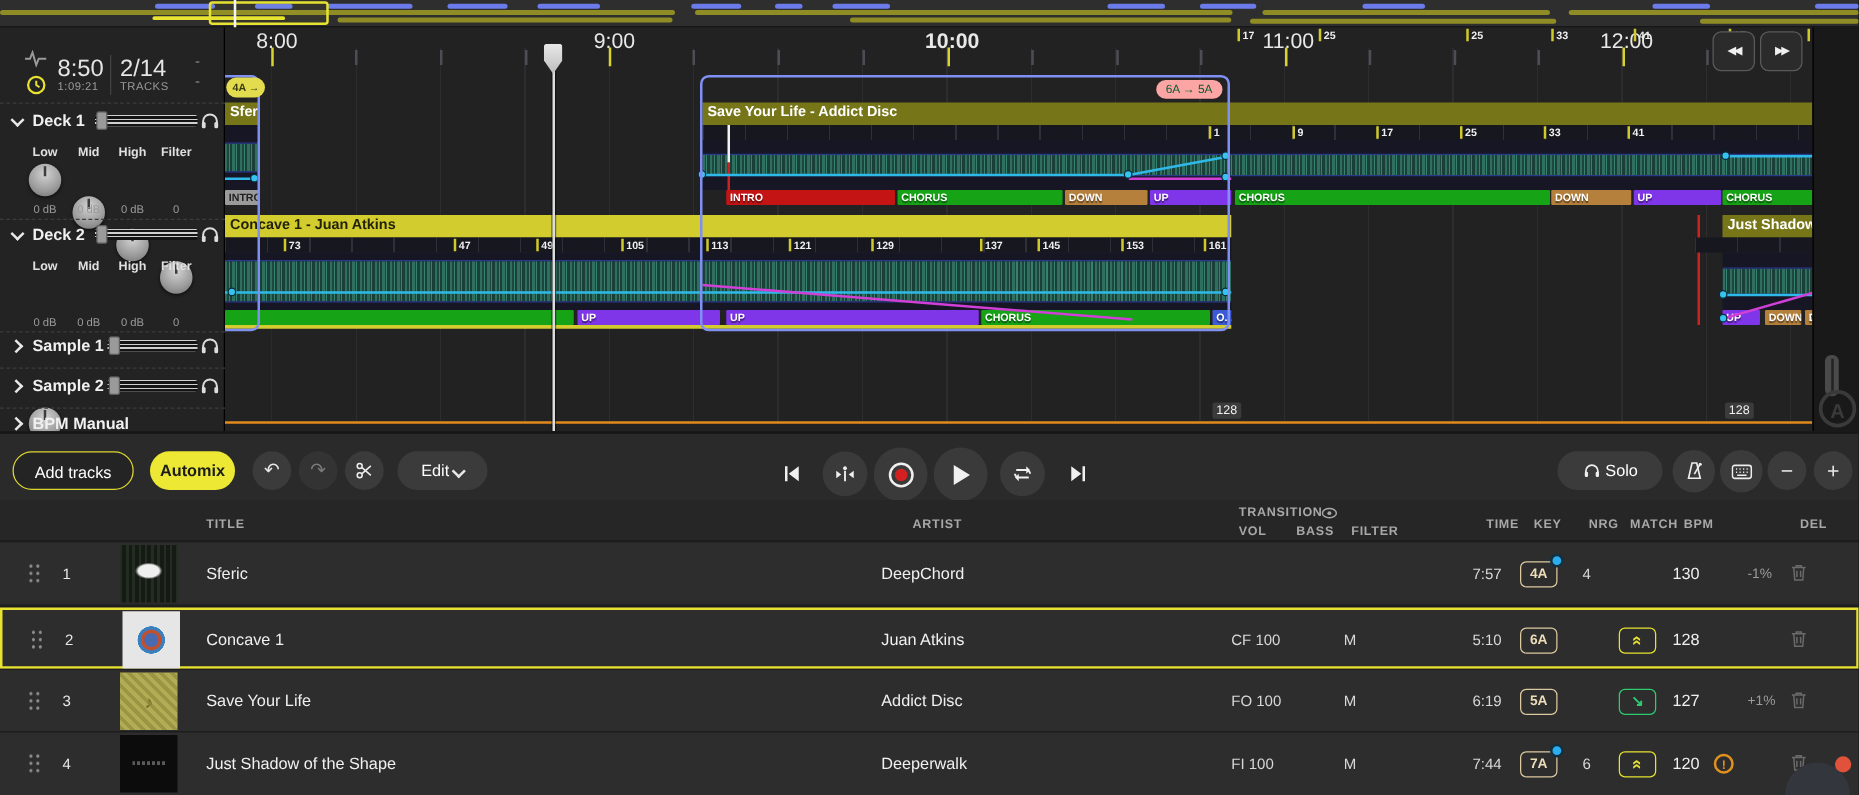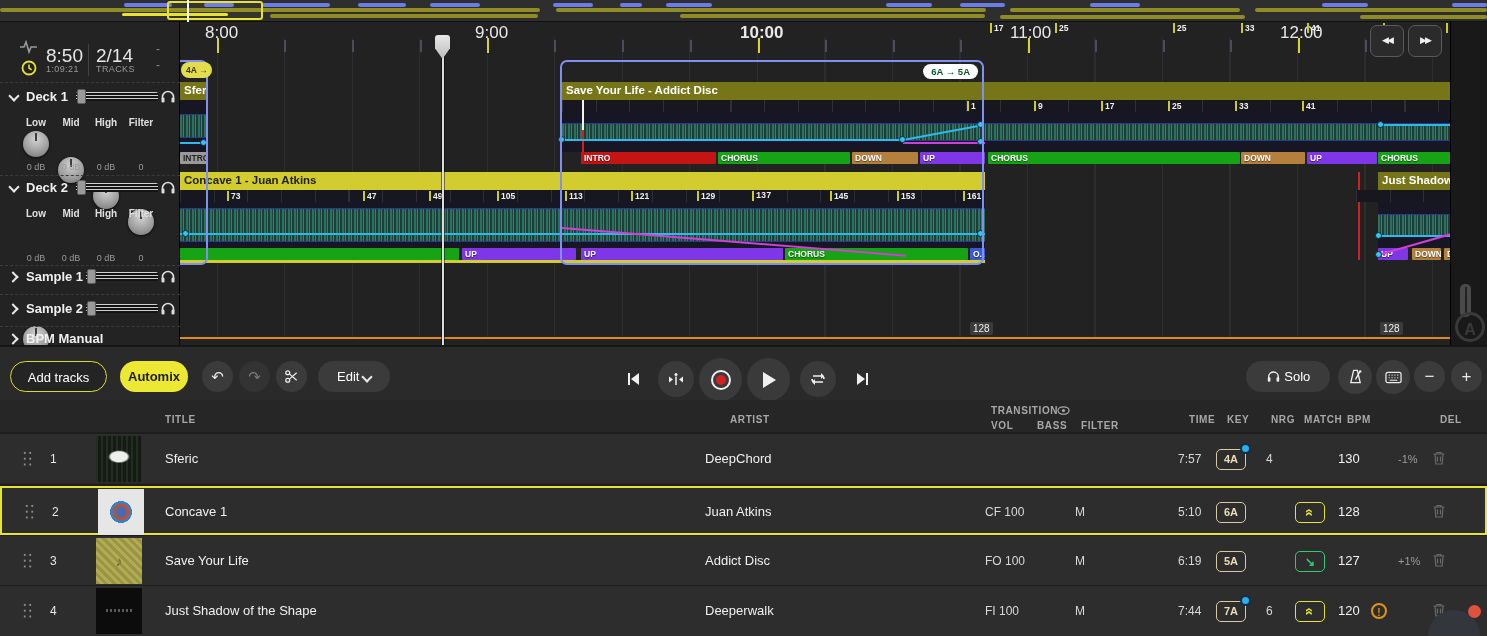--- a/index.html
+++ b/index.html
@@ -38,21 +38,21 @@
   .beat{position:absolute;top:1px;font-size:8.5px;font-weight:bold;color:#f0f0f0;border-left:2px solid #cfc92c;padding-left:2px;line-height:10px;}
   .sectstrip{position:absolute;height:12px;}
   .sect{position:absolute;top:0;height:12px;font-size:8.5px;font-weight:bold;color:#fff;padding:1px 0 0 3px;overflow:hidden;white-space:nowrap;border-radius:1px;text-shadow:0 1px 1px rgba(0,0,0,.55);}
   .wave{position:absolute;background:#161624;overflow:hidden;}
   .wavetex{position:absolute;left:0;right:0;top:27%;bottom:27%;background:repeating-linear-gradient(90deg,#2f6f5e 0 2px,#1c473e 2px 3px,#3a8070 3px 4px,#1a3f38 4px 6px);border-top:1px solid #2a3a8a;border-bottom:1px solid #2a3a8a;}
   .wavetex.big{top:13%;bottom:13%;}
   .olivebar{position:absolute;height:18px;background:#767619;color:#fff;font-size:11.5px;font-weight:600;line-height:17px;padding:0 4px;white-space:nowrap;overflow:hidden;}
   .ylwbar{position:absolute;height:18px;background:#d2cc2e;color:#22220a;font-size:11.5px;font-weight:600;line-height:17px;padding:0 4px;white-space:nowrap;overflow:hidden;}
   .tbox{position:absolute;top:38px;height:205px;border:2px solid #8090f2;border-radius:7px;}
   .boxhead{position:absolute;left:0;right:0;top:0;height:19px;background:#7585ee;color:#fff;font-size:11.5px;font-weight:600;line-height:19px;padding:0 6px;border-radius:4px 4px 0 0;white-space:nowrap;overflow:hidden;}
-  .keychange{position:absolute;right:4px;top:2px;height:15px;background:#ffffff;color:#0a5a2e;font-size:9.5px;font-weight:bold;border-radius:8px;padding:0 8px;line-height:15px;}
+  .keychange{position:absolute;right:4px;top:2px;height:15px;background:#fca5a5;color:#0a5a2e;font-size:9.5px;font-weight:normal;border-radius:8px;padding:0 8px;line-height:15px;}
   .cline{position:absolute;height:2px;background:#2fb9e8;transform-origin:0 50%;}
   .mline{position:absolute;height:2px;background:#d03fd6;transform-origin:0 50%;}
   .node{position:absolute;width:7px;height:7px;border-radius:50%;background:#35c3ef;border:1.5px solid #0b2b3b;}
   .redline{position:absolute;width:2px;background:#d02020;}
   .whiteline{position:absolute;width:2px;background:#f2f2f2;}
   #playhead-stem{position:absolute;left:262px;top:15px;width:2px;height:308px;background:#dcdcdc;box-shadow:0 0 0 1px rgba(0,0,0,.45);}
   #playhead-cap{position:absolute;left:255px;top:13px;width:15px;height:24px;background:linear-gradient(#e8e8e8,#bdbdbd);clip-path:polygon(0 0,100% 0,100% 55%,50% 100%,0 55%);border-radius:3px;}
   #orange-line{position:absolute;left:0;top:315px;width:1270px;height:2px;background:#e2891c;}
   .bpmchip{position:absolute;top:-15px;font-size:10px;color:#f0f0f0;background:#3b3b3b;padding:0 3px;line-height:13px;border-radius:2px;}
   .navbtn{position:absolute;top:3px;width:34px;height:32px;background:#2b2b2b;border:1.5px solid #5a5a5a;border-radius:7px;color:#f0f0f0;font-size:9px;letter-spacing:-2px;text-align:center;line-height:29px;cursor:pointer;}
@@ -298,21 +298,21 @@
     <div class="ylwbar" style="left:0;top:150px;width:805px">Concave 1 - Juan Atkins</div>
     <div class="beatstrip" style="left:0;top:168px;width:805px">
         <div class="beat" style="left: 47px;">73</div>
         <div class="beat" style="left: 111px; margin-top: 24px;">81</div>
         <div class="beat" style="left: 183px;">47</div>
         <div class="beat" style="left: 249px;">49</div>
         <div class="beat" style="left: 317px;">105</div>
         <div class="beat" style="left: 385px;">113</div>
         <div class="beat" style="left: 451px;">121</div>
         <div class="beat" style="left: 517px;">129</div>
-        <div class="beat" style="left: 572px; font-family: Liberation Mono, monospace;">137</div>
+        <div class="beat" style="left: 604px;">137</div>
         <div class="beat" style="left: 650px;">145</div>
         <div class="beat" style="left: 717px;">153</div>
         <div class="beat" style="left: 783px;">161</div>
       </div>
     <div class="wave" style="left:0;top:180px;width:805px;height:46px">
         <div class="wavetex big"></div>
       </div>
     <div class="sectstrip" style="left:0;top:226px;width:1270px">
         <div class="sect" style="left: 0px; width: 279px; background: rgb(22, 163, 22);"></div>
         <div class="sect" style="left: 282px; width: 114px; background: rgb(127, 53, 232);">UP</div>

